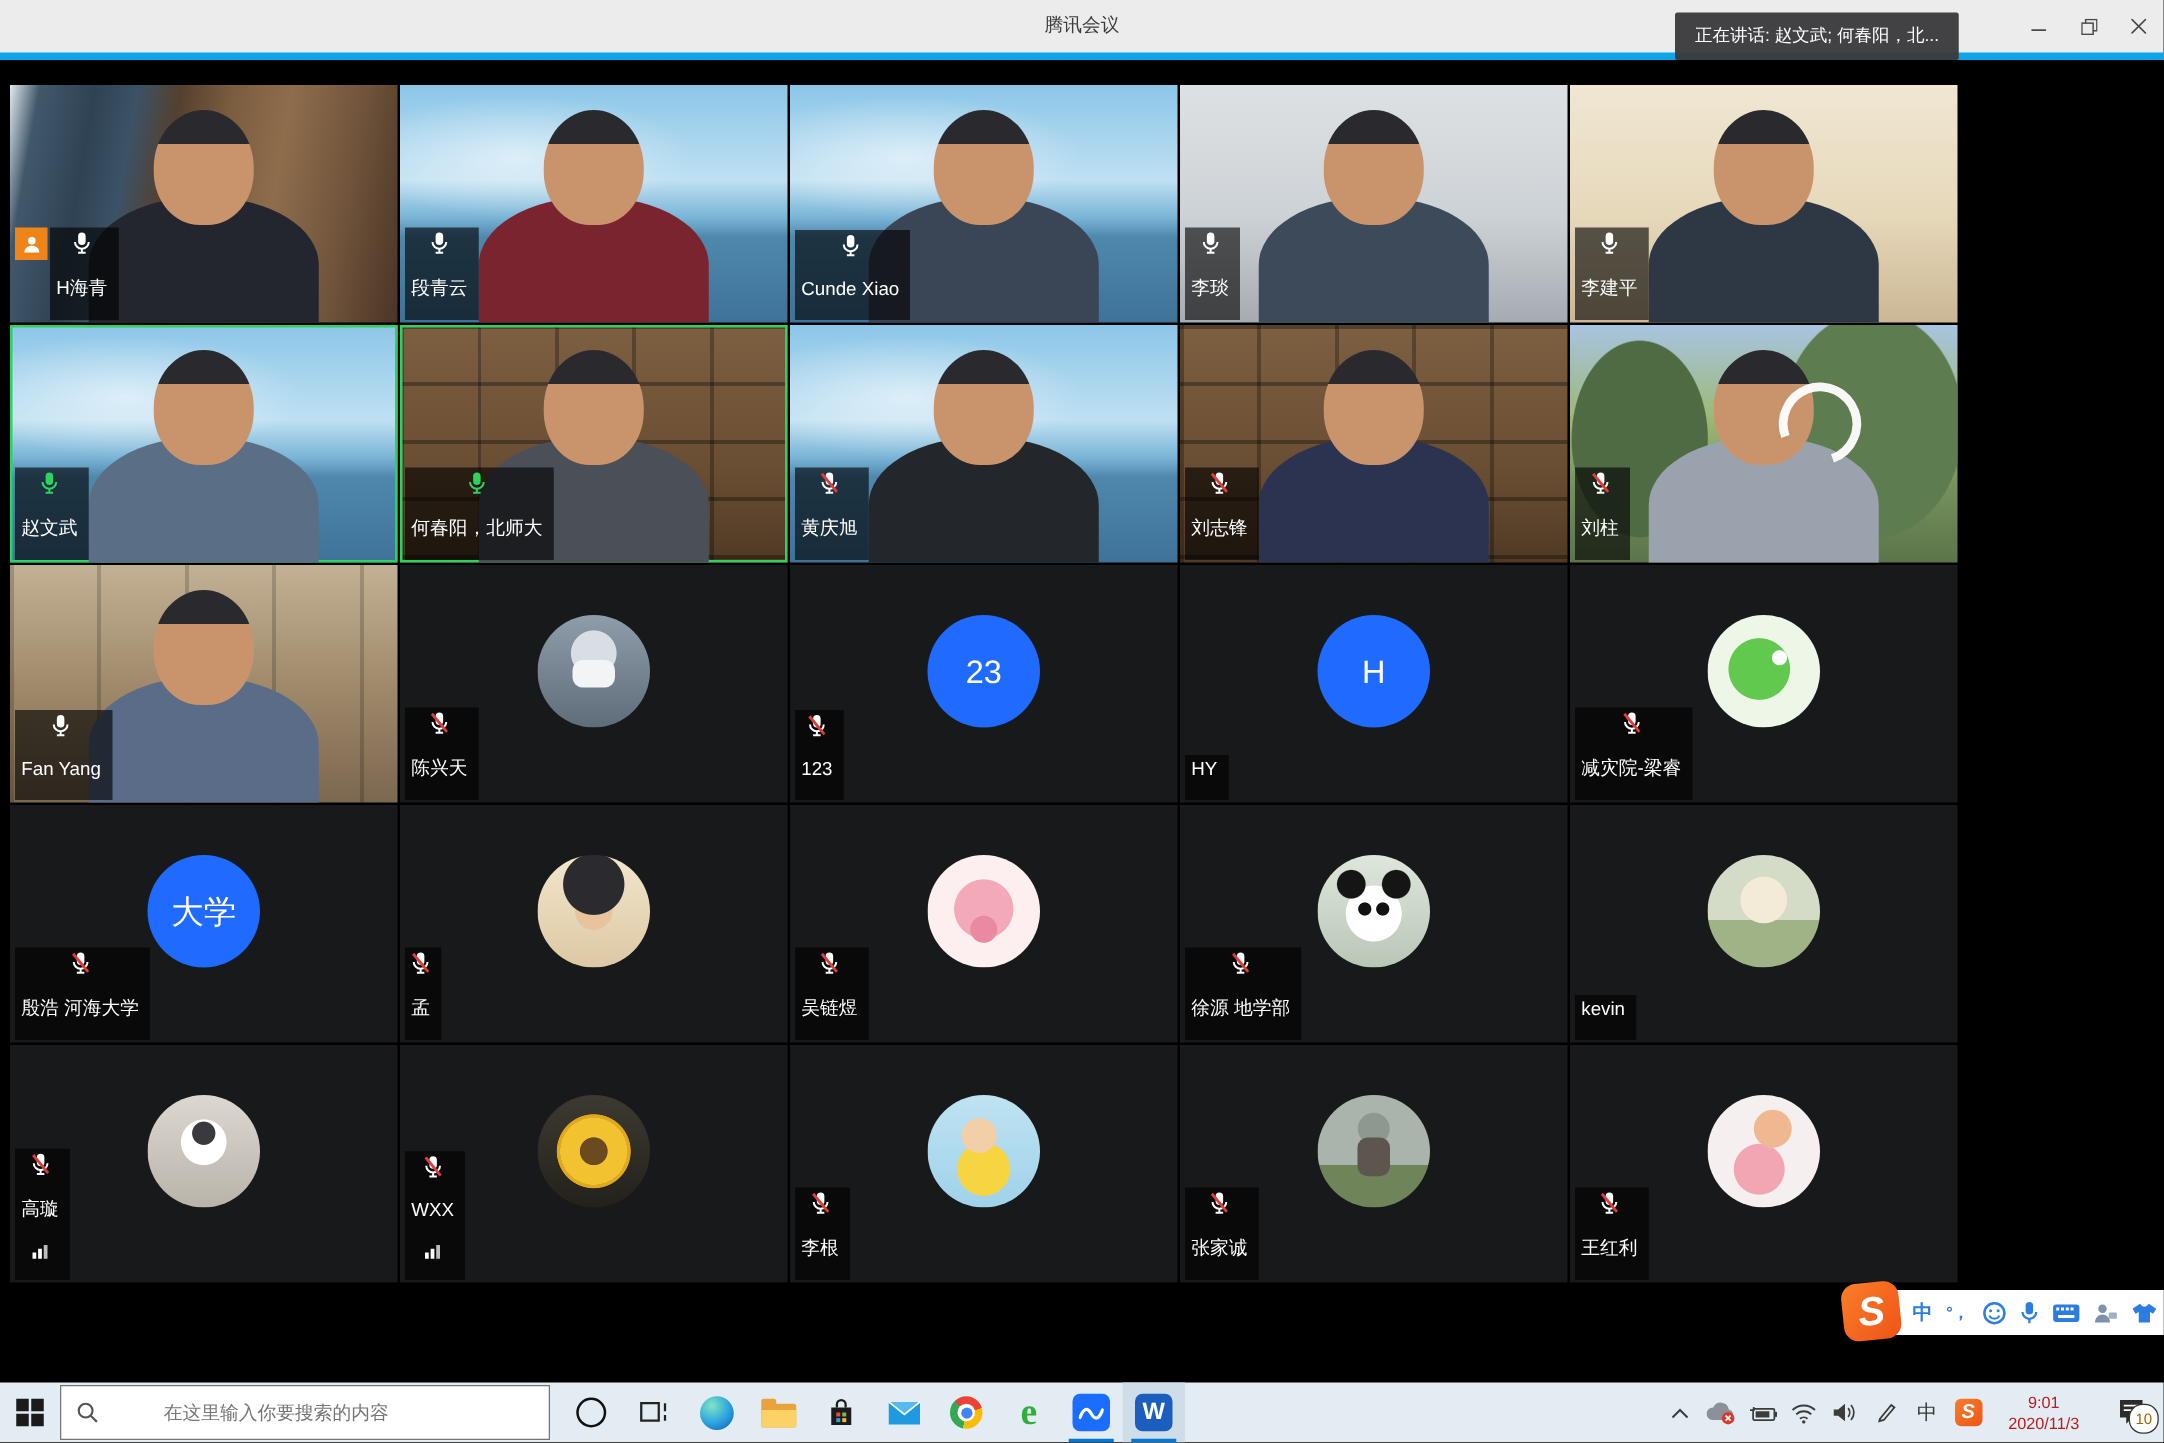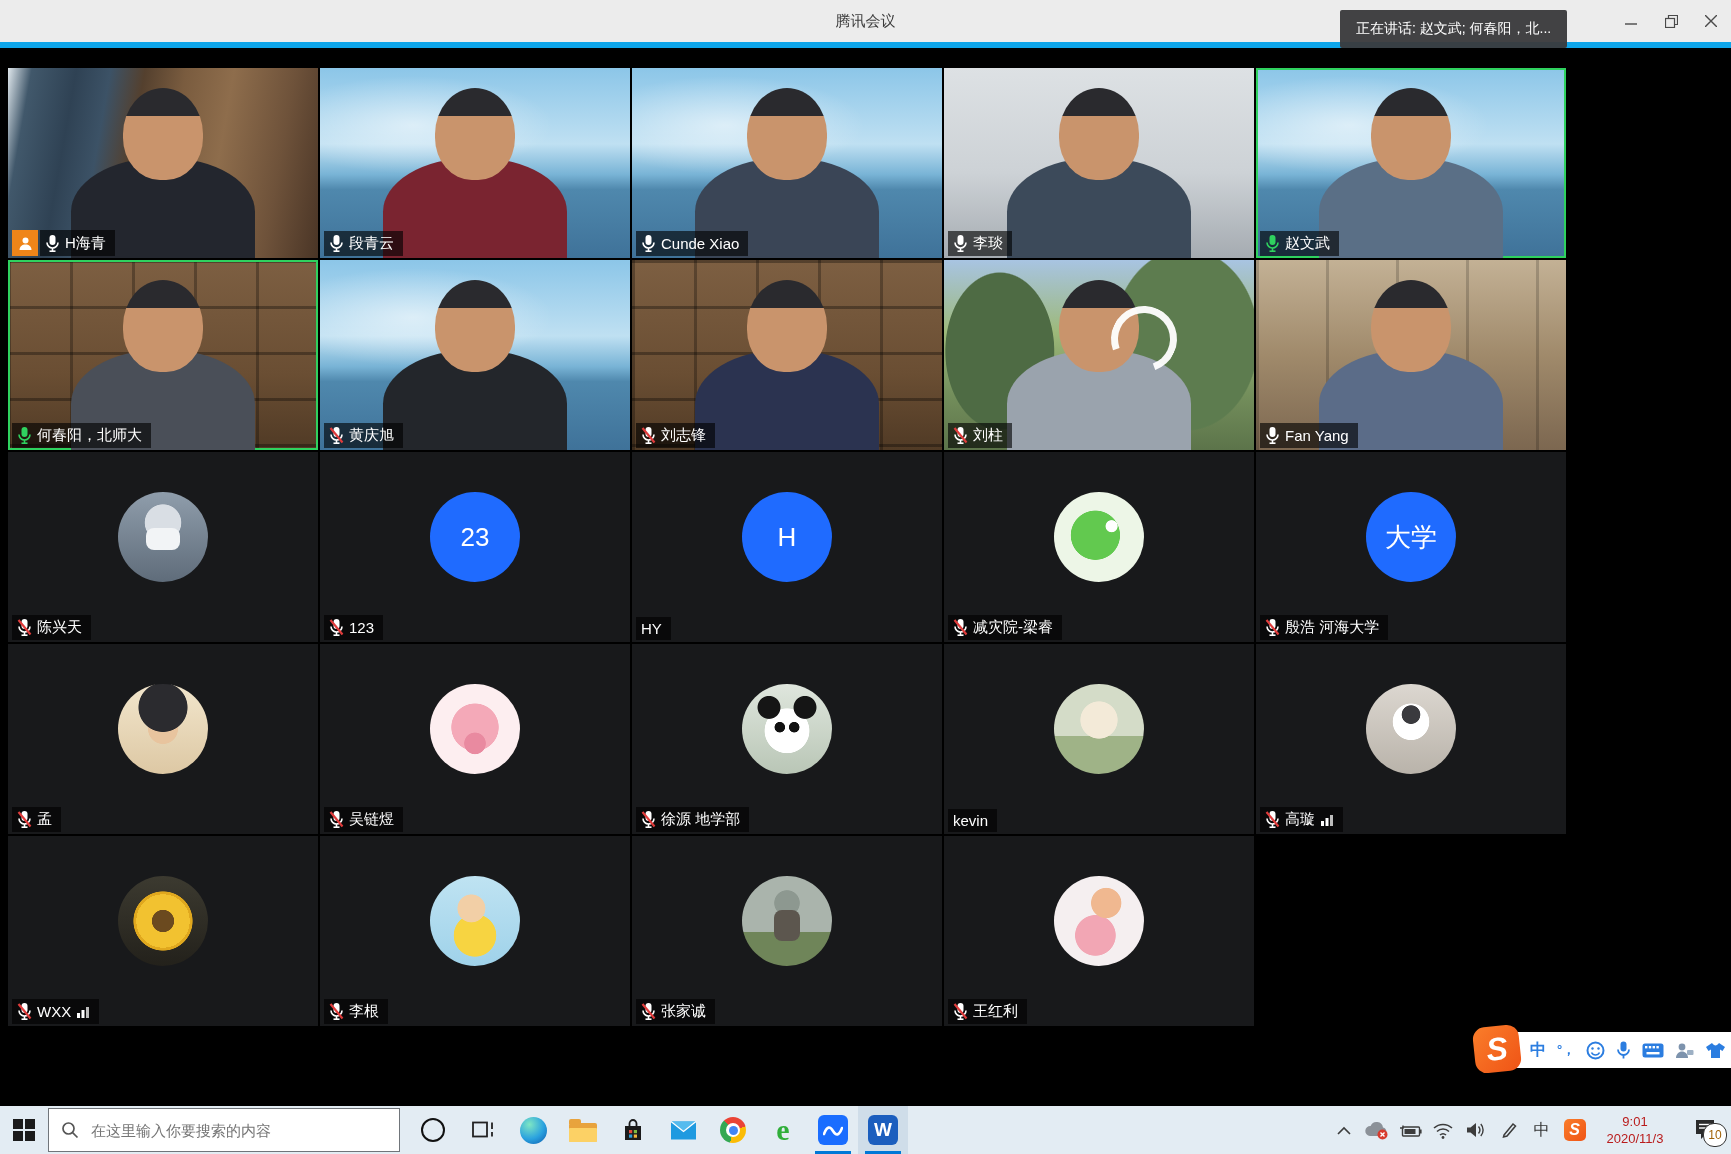--- a/index.html
+++ b/index.html
@@ -44,33 +44,33 @@
   .av-astro{background:radial-gradient(circle at 50% 34%,#3a3a3e 0 12%,transparent 13%),radial-gradient(circle at 50% 42%,#fff 0 26%,transparent 27%),linear-gradient(#dcd7d0,#b9b3aa);}
   .av-sunflower{background:radial-gradient(circle at 50% 50%,#6b4a1f 0 17%,#f2c230 18% 42%,#e0a81e 42% 46%,transparent 47%),linear-gradient(#3c3a30,#23211b);}
   .av-boy{background:radial-gradient(circle at 46% 36%,#f2cfa6 0 18%,transparent 19%),radial-gradient(circle at 50% 66%,#f7d441 0 28%,transparent 29%),linear-gradient(#bfe3f2,#9fd2ea);}
   .av-robot{background:radial-gradient(circle at 50% 30%,#8d9890 0 16%,transparent 17%),linear-gradient(180deg,#aab4ac 0 62%,#6f8559 62%);}
   .av-robot::after{content:"";position:absolute;left:36%;top:38%;width:28%;height:34%;background:#5c564e;border-radius:8px;}
   .av-muscle{background:radial-gradient(circle at 58% 30%,#f0b890 0 18%,transparent 19%),radial-gradient(circle at 46% 66%,#f2a6b4 0 26%,transparent 27%),#f5eff0;}
 
   
   .name-row{position:absolute;left:4px;bottom:2px;display:flex;align-items:stretch;gap:2px;}
   .host-badge{width:26px;height:26px;background:#ef8519;display:flex;align-items:center;justify-content:center;}
-  .name-label{background:rgba(0,0,0,.62);color:#fff;font-size:15px;display:flex;align-items:center;gap:5px;padding:3px 9px 3px 5px;white-space:nowrap;}
+  .name-label{background:rgba(0,0,0,.62);color:#fff;font-size:15px;display:flex;align-items:center;gap:17px;padding:3px 9px 16px 5px;white-space:nowrap;flex-direction:column;}
 
   
   .sogou-bar{position:absolute;left:1478px;top:1032px;width:242px;height:36px;background:#fff;border-radius:5px;box-shadow:0 1px 5px rgba(0,0,0,.4);display:flex;align-items:center;gap:11px;padding-left:52px;z-index:30;}
   .sg-logo{position:absolute;left:-4px;top:-6px;width:46px;height:46px;background:linear-gradient(135deg,#fa7d2a,#ef5416);border-radius:12px;color:#fff;font-size:32px;font-weight:bold;font-style:italic;display:flex;align-items:center;justify-content:center;transform:rotate(-6deg);}
   .sg-item{color:#2b7de0;font-size:16px;font-weight:bold;display:flex;align-items:center;justify-content:center;}
 
   
   .taskbar{position:absolute;left:0;bottom:0;width:1731px;height:48px;background:#e3ecf3;display:flex;align-items:center;}
   .tb-start{width:48px;height:48px;display:flex;align-items:center;justify-content:center;}
   .win-logo{display:grid;grid-template-columns:10px 10px;grid-auto-rows:10px;gap:2px;}
   .win-logo i{background:#1b1b1b;}
-  .tb-search{position:relative;width:350px;height:42px;background:#fff;border:1px solid #70757a;display:flex;align-items:center;}
+  .tb-search{position:relative;width:350px;height:42px;background:#fff;border:1px solid #70757a;display:flex;align-items:center;padding-left:40px;}
   .tb-search input{border:none;outline:none;font-size:15px;color:#333;width:290px;margin-left:40px;background:transparent;font-family:inherit;}
   .tb-search svg{position:absolute;left:12px;}
   .tb-apps{display:flex;height:48px;margin-left:8px;}
   .tb-app{position:relative;width:50px;height:48px;display:flex;align-items:center;justify-content:center;}
   .tb-app.running::after{content:"";position:absolute;left:7px;bottom:0;width:36px;height:3px;background:#0078d7;}
   .tb-app.active-app{background:#cfdde9;}
   .ring{width:20px;height:20px;border:2.5px solid #111;border-radius:50%;}
   .edge-ball{width:27px;height:27px;border-radius:50%;background:radial-gradient(circle at 35% 28%,#7ee6c4,#2aa2df 55%,#0b57ab);}
   .folder{position:relative;width:28px;height:19px;background:#e8a33d;border-radius:2px;margin-top:4px;}
   .folder::before{content:"";position:absolute;left:0;top:-4px;width:12px;height:5px;background:#e8a33d;border-radius:2px 2px 0 0;}
@@ -180,20 +180,36 @@
           <svg width="15" height="19" viewBox="0 0 15 19">
             <rect x="4.5" y="1" width="6" height="10" rx="3" fill="#fff"></rect>
             <path d="M2 8.5a5.5 5.5 0 0 0 11 0" fill="none" stroke="#fff" stroke-width="1.6"></path>
             <line x1="7.5" y1="14" x2="7.5" y2="17" stroke="#fff" stroke-width="1.6"></line>
             <line x1="4.5" y1="17.2" x2="10.5" y2="17.2" stroke="#fff" stroke-width="1.6"></line>
           </svg>
           <span>李琰</span>
         </div>
       </div>
     </div>
+    <div class="tile scene-warm-room">
+      <div class="person" style="color:#2e3744">
+        <div class="head"></div>
+      </div>
+      <div class="name-row">
+        <div class="name-label">
+          <svg width="15" height="19" viewBox="0 0 15 19">
+            <rect x="4.5" y="1" width="6" height="10" rx="3" fill="#fff"></rect>
+            <path d="M2 8.5a5.5 5.5 0 0 0 11 0" fill="none" stroke="#fff" stroke-width="1.6"></path>
+            <line x1="7.5" y1="14" x2="7.5" y2="17" stroke="#fff" stroke-width="1.6"></line>
+            <line x1="4.5" y1="17.2" x2="10.5" y2="17.2" stroke="#fff" stroke-width="1.6"></line>
+          </svg>
+          <span>李建平</span>
+        </div>
+      </div>
+    </div>
     <div class="tile scene-sky-sea active">
       <div class="person" style="color:#5a6f86">
         <div class="head"></div>
       </div>
       <div class="name-row">
         <div class="name-label">
           <svg width="15" height="19" viewBox="0 0 15 19">
             <rect x="4.5" y="1" width="6" height="10" rx="3" fill="#2fd25f"></rect>
             <path d="M2 8.5a5.5 5.5 0 0 0 11 0" fill="none" stroke="#2fd25f" stroke-width="1.6"></path>
             <line x1="7.5" y1="14" x2="7.5" y2="17" stroke="#2fd25f" stroke-width="1.6"></line>

